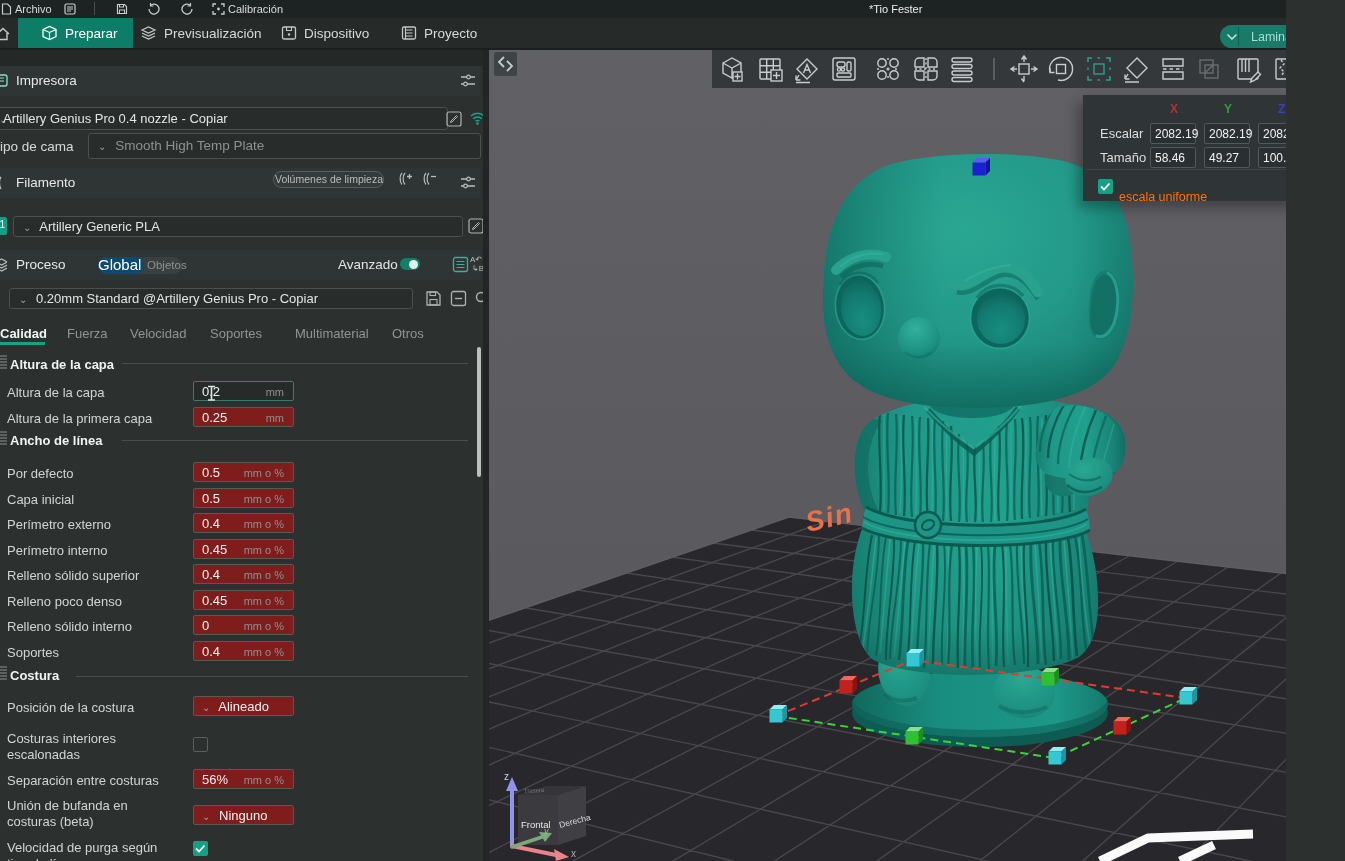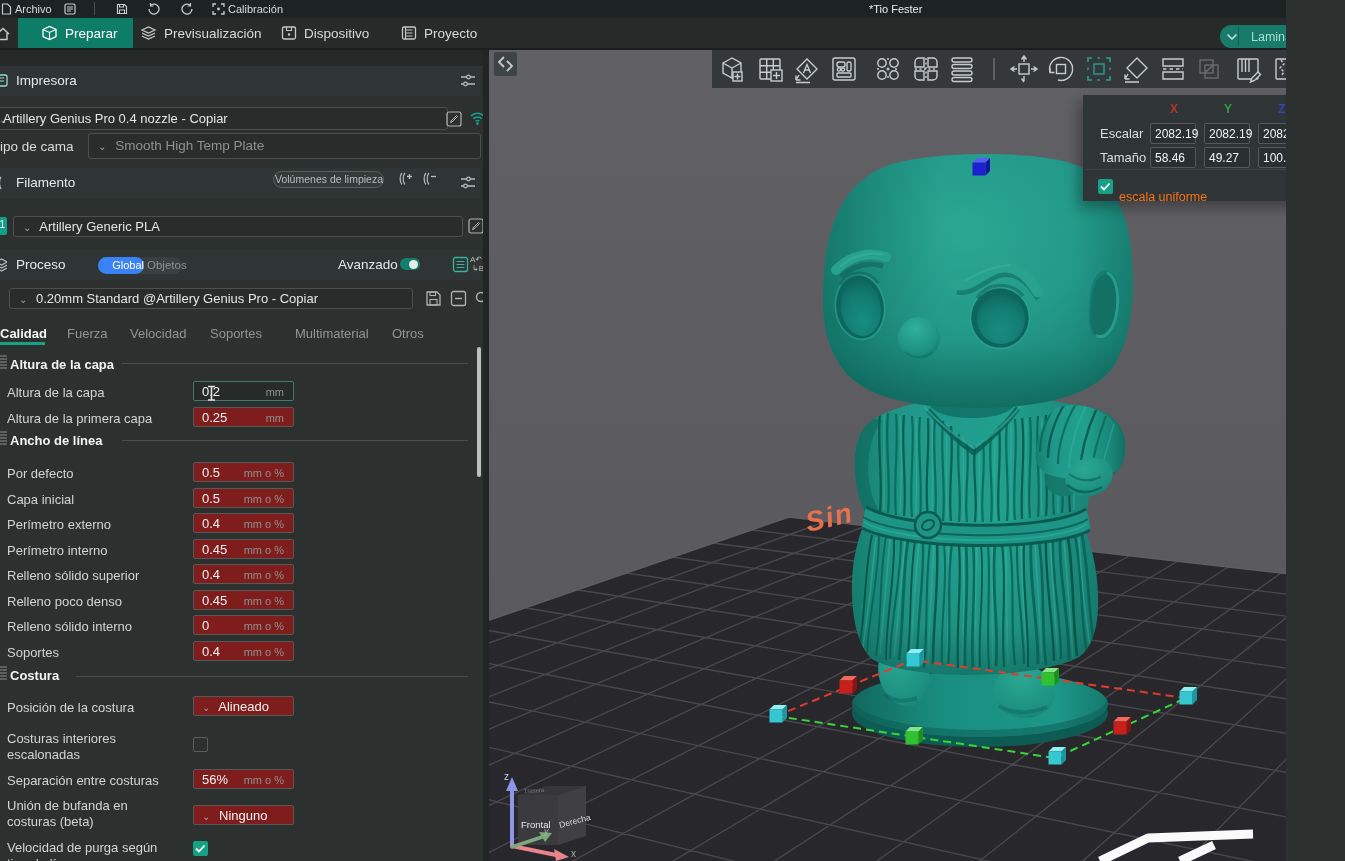--- a/index.html
+++ b/index.html
@@ -162,21 +162,21 @@
         <rect x="1" y="1" width="14" height="14" rx="2" fill="none" stroke="#aeb2b1" stroke-width="1.2"></rect>
         <path d="M10.5 4.5l1 1L6 11l-1.5.5L5 10z" fill="none" stroke="#aeb2b1" stroke-width="1"></path>
       </svg>
 
   <div class="hdr" style="top:200px">
         <span class="t">Proceso</span>
     <svg class="abs" style="left:0px;top:7px" width="7" height="16" viewBox="6 0 7 16">
           <path d="M2 5l5.5-3L13 5 7.5 8zM2 8l5.5 3L13 8M2 11l5.5 3 5.5-3" fill="none" stroke="#b9bdbc" stroke-width="1.1"></path>
         </svg>
     <div class="abs" style="left:98px;top:7px;width:84px;height:17px;background:#3a403f;border-radius:9px"></div>
-    <div class="abs" style="left:98px;top:7px;width:46px;height:17px;background:#3b82f6;border-radius:9px;color:#fff;font-size:11px;text-align:right;line-height:16px">Global</div>
+    <div class="abs" style="left:98px;top:7px;width:46px;height:17px;background:#0c4a6e;border-radius:9px;color:#fff;font-size:15px;text-align:left;line-height:16px">Global</div>
     <span class="abs" style="left:147px;top:9px;color:#8d928f;font-size:11.5px">Objetos</span>
     <span class="abs" style="left:338px;top:7px;font-size:13.5px;color:#e3e5e4">Avanzado</span>
     <div class="abs" style="left:400px;top:8px;width:20px;height:12px;background:#11806a;border-radius:6px">
           <div class="abs" style="left:9px;top:1.5px;width:9px;height:9px;background:#e8eceb;border-radius:50%"></div>
         </div>
     <svg class="abs" style="left:452px;top:6px" width="17" height="17" viewBox="0 0 17 17">
           <rect x="1.5" y="1.5" width="14" height="14" rx="2" fill="none" stroke="#35b39a" stroke-width="1.3"></rect>
           <path d="M4.5 5.5h8M4.5 8.5h8M4.5 11.5h8" stroke="#35b39a" stroke-width="1.2"></path>
         </svg>
     <svg class="abs" style="left:470px;top:4px" width="15" height="20" viewBox="0 0 15 20">

